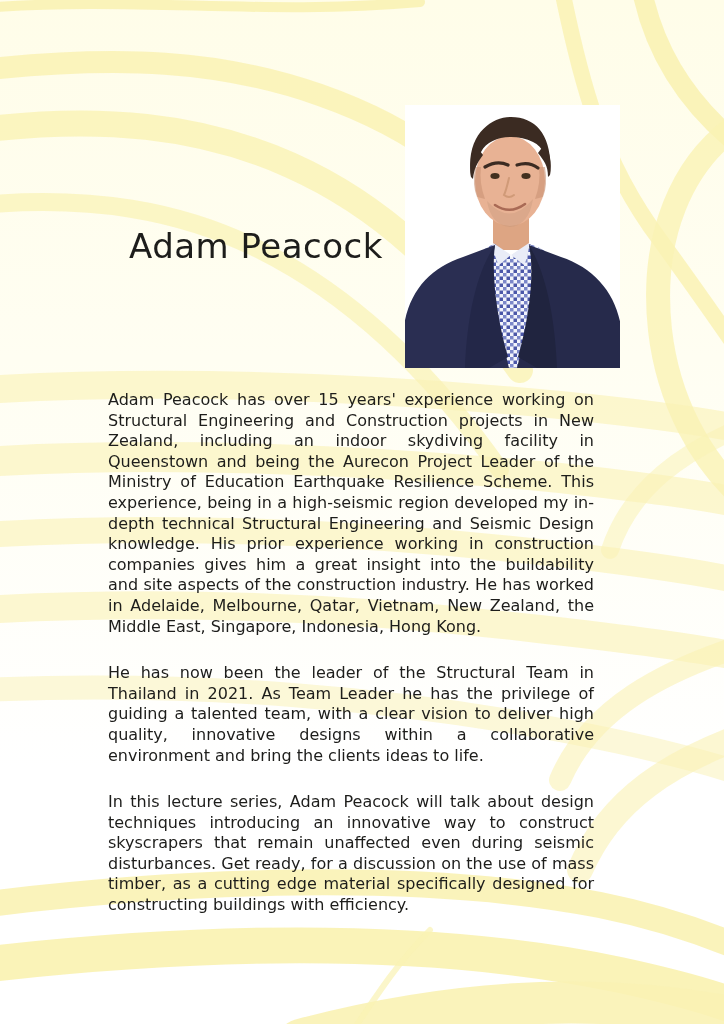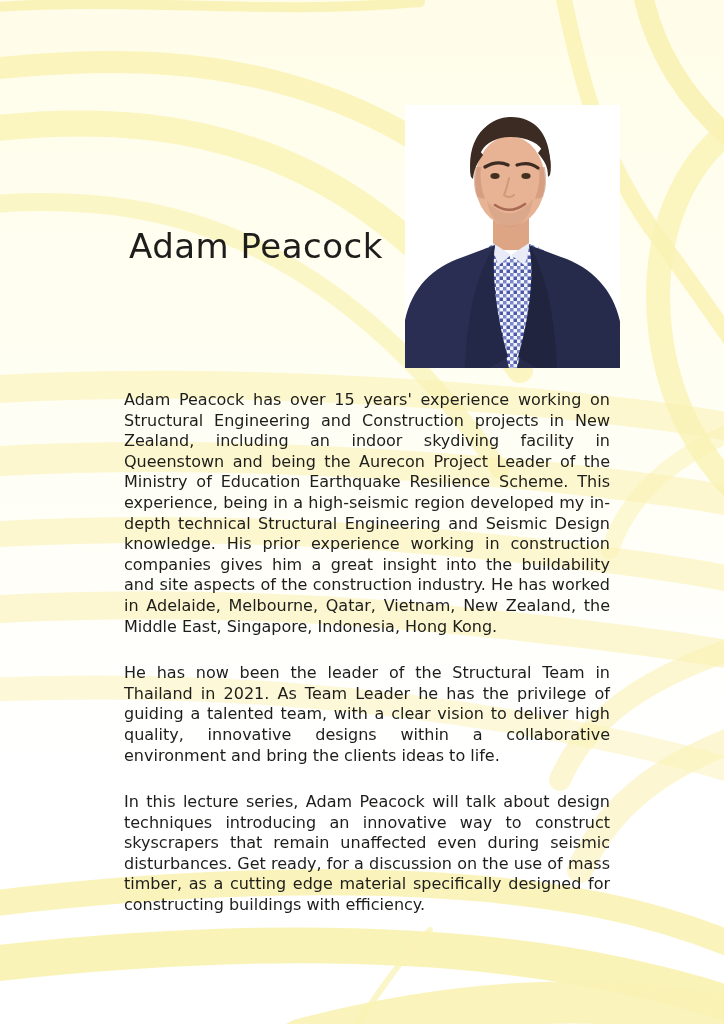--- a/index.html
+++ b/index.html
@@ -29,21 +29,21 @@
   }
   .portrait{
     position:absolute;
     left:405px;top:105px;
     width:215px;height:263px;
     background:#ffffff;
   }
   .portrait svg{display:block;width:100%;height:100%;}
   .bio{
     position:absolute;
-    left:124px;top:390px;
+    left:108px;top:390px;
     width:486px;
     color:#1d1d1b;
     font-size:16px;
     line-height:20.6px;
     text-align:justify;
   }
   .bio p{margin:0 0 26px 0;}
   .bio p:last-child{margin-bottom:4px;}
 </style>
 </head>

